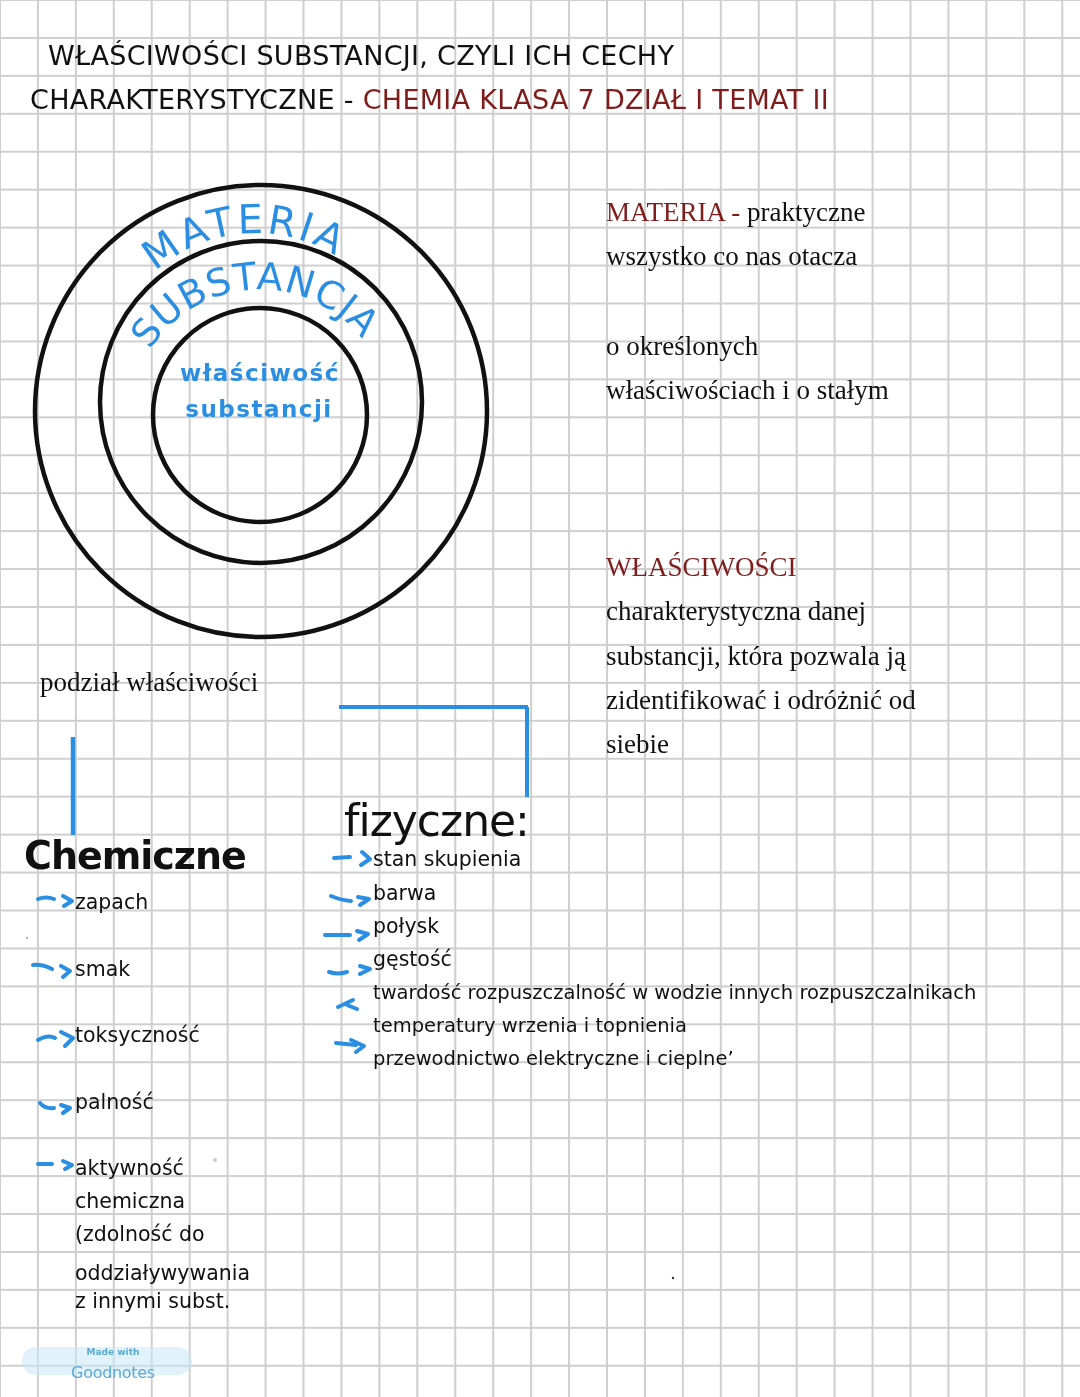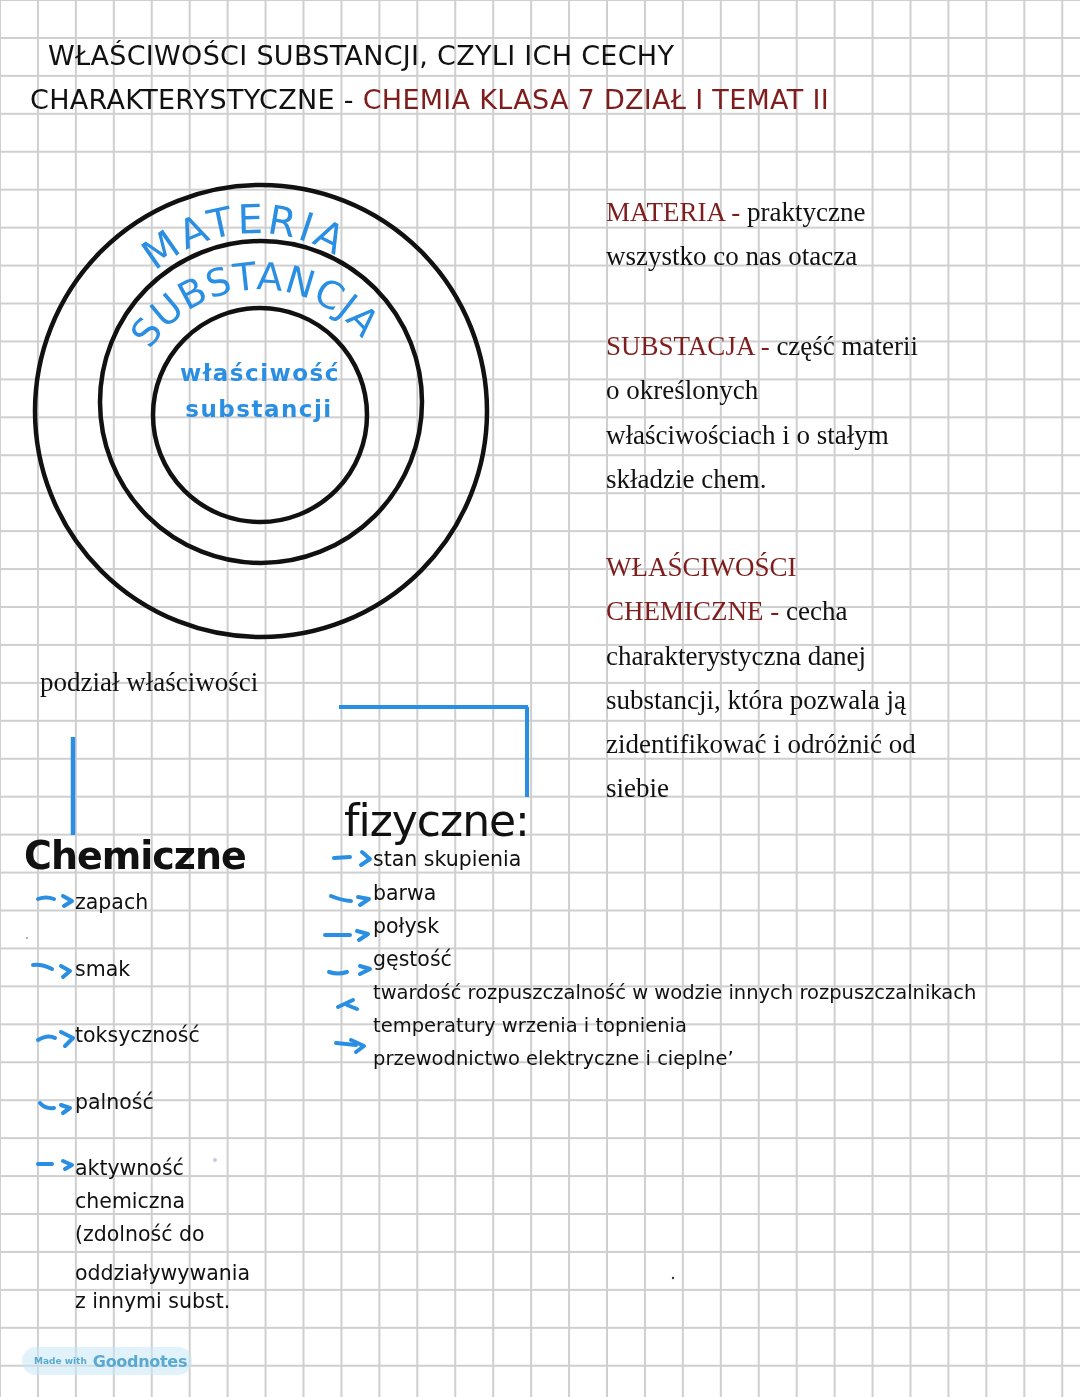--- a/index.html
+++ b/index.html
@@ -19,23 +19,24 @@
   .title { font-size: 27px; letter-spacing: 0.3px; font-family: "DejaVu Sans", sans-serif; }
   .note { font-size: 27px; line-height: 44.3px; font-family: Liberation Serif, serif; }
   .hand { font-family: "DejaVu Sans", sans-serif; }
   svg.overlay { position: absolute; left: 0; top: 0; }
   .list-item { position: absolute; font-size: 20.5px; white-space: nowrap; }
   .watermark {
     position: absolute; left: 22px; top: 1347px; height: 28px; width: 170px;
     border-radius: 14px; background: rgba(200,232,245,0.55);
     display: flex; align-items: center; gap: 6px; padding-left: 12px; box-sizing: border-box;
     color: #5aa9cf;
+    flex-direction: column;
   }
   .watermark .mw { font-size: 9px; font-weight: bold; }
-  .watermark .gn { font-size: 16px; font-weight: bold; letter-spacing: -0.3px; }
+  .watermark .gn { font-size: 16px; font-weight: normal; letter-spacing: -0.3px; }
 </style>
 </head>
 <body>
 
 <div class="abs title" style="left:48px; top:40px;">WŁAŚCIWOŚCI SUBSTANCJI, CZYLI ICH CECHY</div>
 <div class="abs title" style="left:30px; top:84px;">
   <span>CHARAKTERYSTYCZNE - </span><span class="blue">CHEMIA KLASA 7 DZIAŁ I TEMAT II</span>
 </div>
 
 <svg class="overlay" width="1080" height="1397">
@@ -66,29 +67,26 @@
   <text x="260" y="381" text-anchor="middle" font-family="DejaVu Sans, sans-serif" font-size="23" font-weight="bold" fill="#2a8ee2" letter-spacing="1.5">właściwość</text>
   <text x="259" y="417" text-anchor="middle" font-family="DejaVu Sans, sans-serif" font-size="23" font-weight="bold" fill="#2a8ee2" letter-spacing="1.5">substancji</text>
 </svg>
 
 <div class="abs note" style="left:606px; top:190px;">
   <div><span class="blue">MATERIA - </span><span>praktyczne</span></div>
   <div>wszystko co nas otacza</div>
 </div>
 
 <div class="abs note" style="left:606px; top:324px;">
-  <div><span class="blue">SUBSTACJA - </span><span>część materii</span></div>
   <div>o określonych</div>
   <div>właściwościach i o stałym</div>
-  <div>składzie chem.</div>
 </div>
 
 <div class="abs note" style="left:606px; top:545px;">
   <div class="blue">WŁAŚCIWOŚCI</div>
-  <div><span class="blue">CHEMICZNE - </span><span>cecha</span></div>
   <div>charakterystyczna danej</div>
   <div>substancji, która pozwala ją</div>
   <div>zidentifikować i odróżnić od</div>
   <div>siebie</div>
 </div>
 
 <div class="abs note" style="left:40px; top:660px;text-align:center;">podział właściwości</div>
 
 <div class="abs hand" style="left:24px; top:833px; font-size:38px; letter-spacing:-1px; font-weight:bold; transform:scaleY(1.05);">Chemiczne</div>
 

